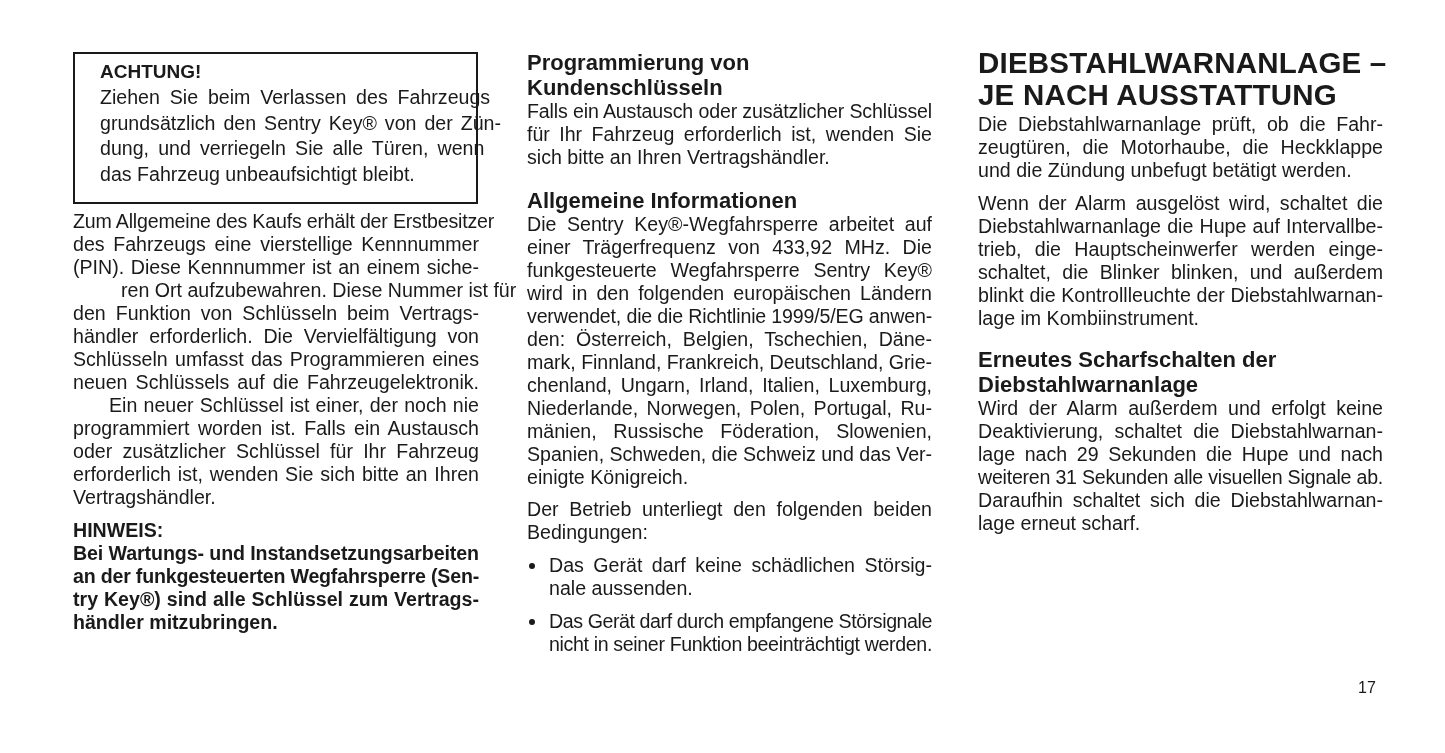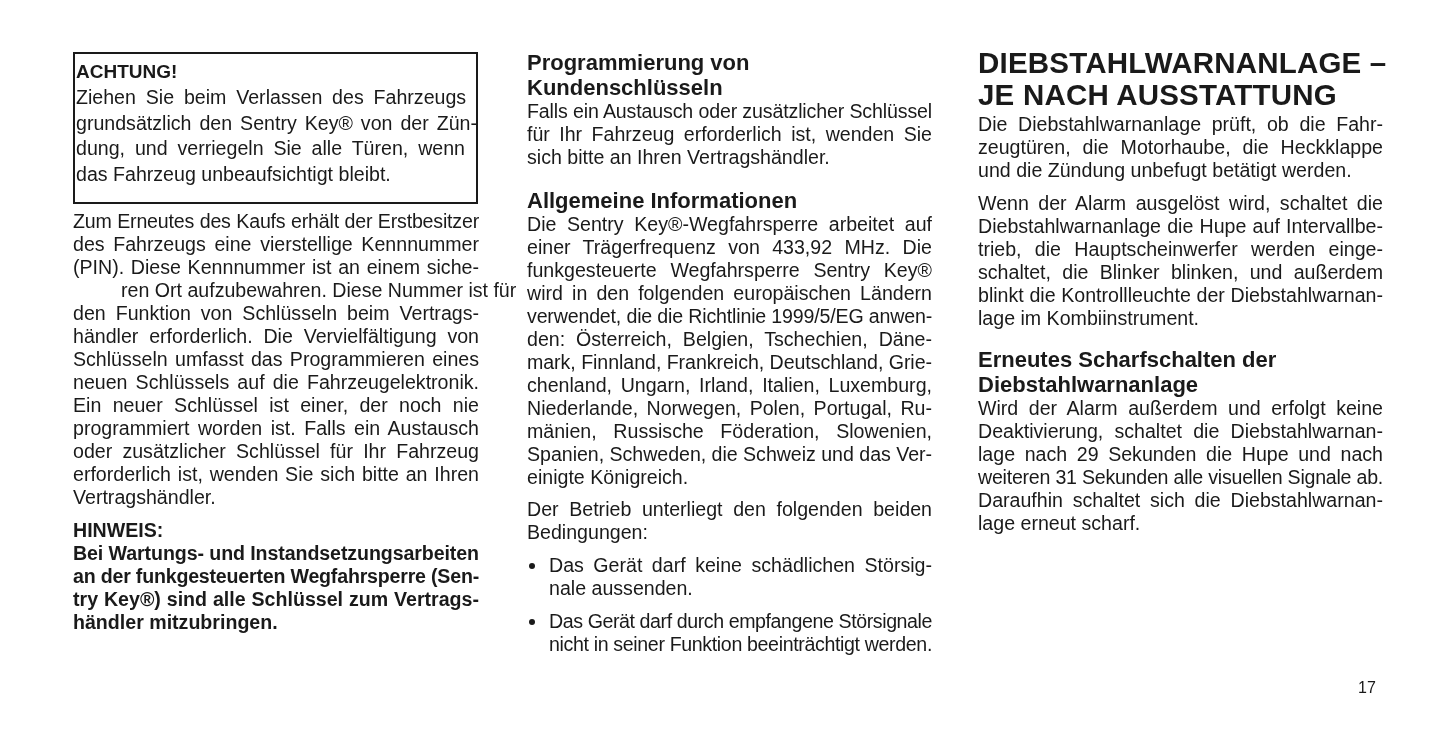--- a/index.html
+++ b/index.html
@@ -16,21 +16,21 @@
       display: block; font-size: 19.6px; line-height: 23px; height: 23px;
       white-space: nowrap; text-align: justify; text-align-last: justify;
       letter-spacing: 0px;
     }
     .line.last { text-align-last: left; }
     .bold { font-weight: bold; }
 
     .warnbox {
       position: absolute; left: 73px; top: 52px; width: 405px; height: 152px;
       border: 2px solid #1a1a1a; box-sizing: border-box;
-      padding: 7px 11px 0 1px;
+      padding: 7px 11px 0 25px;
     }
     .warnbox .title { font-weight: bold; font-size: 19px; line-height: 22px; height: 24px; display: block; }
     .warnbox .line { line-height: 25.5px; height: 25.5px; }
 
     .h2 { font-weight: bold; font-size: 22px; line-height: 25px; display: block; white-space: nowrap; }
     .h1 { font-weight: bold; font-size: 29.5px; line-height: 32px; display: block; white-space: nowrap; letter-spacing: 0.2px; }
 
     .block { position: absolute; left: 0; right: 0; }
 
     .bullet-item { position: absolute; left: 0; right: 0; }
@@ -50,29 +50,29 @@
 <div class="warnbox">
   <span class="title">ACHTUNG!</span>
   <span class="line" style="white-space: nowrap; word-spacing: 4.4px;">Ziehen Sie beim Verlassen des Fahrzeugs</span>
   <span class="line" style="white-space: nowrap; word-spacing: 2.52604px;">grundsätzlich den Sentry Key® von der Zün-</span>
   <span class="line" style="white-space: nowrap; word-spacing: 3.66667px;">dung, und verriegeln Sie alle Türen, wenn</span>
   <span class="line last">das Fahrzeug unbeaufsichtigt bleibt.</span>
 </div>
 
 <div class="col col1">
   <div class="block" style="top:210px;">
-    <span class="line" style="white-space: nowrap; letter-spacing: -0.189827px;">Zum Erneutes des Kaufs erhält der Erstbesitzer</span>
+    <span class="line" style="white-space: nowrap; letter-spacing: -0.189827px;">Zum Allgemeine des Kaufs erhält der Erstbesitzer</span>
     <span class="line" style="white-space: nowrap;">des Fahrzeugs eine vierstellige Kennnummer</span>
     <span class="line" style="white-space: nowrap;">(PIN). Diese Kennnummer ist an einem siche-</span>
     <span class="line" style="white-space: nowrap; margin-left: 48px;">ren Ort aufzubewahren. Diese Nummer ist für</span>
     <span class="line" style="white-space: nowrap;">den Funktion von Schlüsseln beim Vertrags-</span>
     <span class="line" style="white-space: nowrap;">händler erforderlich. Die Vervielfältigung von</span>
     <span class="line" style="white-space: nowrap;">Schlüsseln umfasst das Programmieren eines</span>
     <span class="line" style="white-space: nowrap;">neuen Schlüssels auf die Fahrzeugelektronik.</span>
-    <span class="line" style="white-space: nowrap;">Ein neuer Schlüssel ist einer, der noch nie</span>
+    <span class="line" style="white-space: nowrap; margin-left: 36px;">Ein neuer Schlüssel ist einer, der noch nie</span>
     <span class="line" style="white-space: nowrap;">programmiert worden ist. Falls ein Austausch</span>
     <span class="line" style="white-space: nowrap;">oder zusätzlicher Schlüssel für Ihr Fahrzeug</span>
     <span class="line" style="white-space: nowrap;">erforderlich ist, wenden Sie sich bitte an Ihren</span>
     <span class="line last">Vertragshändler.</span>
   </div>
 
   <div class="block" style="top:519px;">
     <span class="line last bold">HINWEIS:</span>
     <span class="line bold" style="white-space: nowrap; letter-spacing: -0.089939px;">Bei Wartungs- und Instandsetzungsarbeiten</span>
     <span class="line bold" style="white-space: nowrap; letter-spacing: -0.202009px;">an der funkgesteuerten Wegfahrsperre (Sen-</span>

